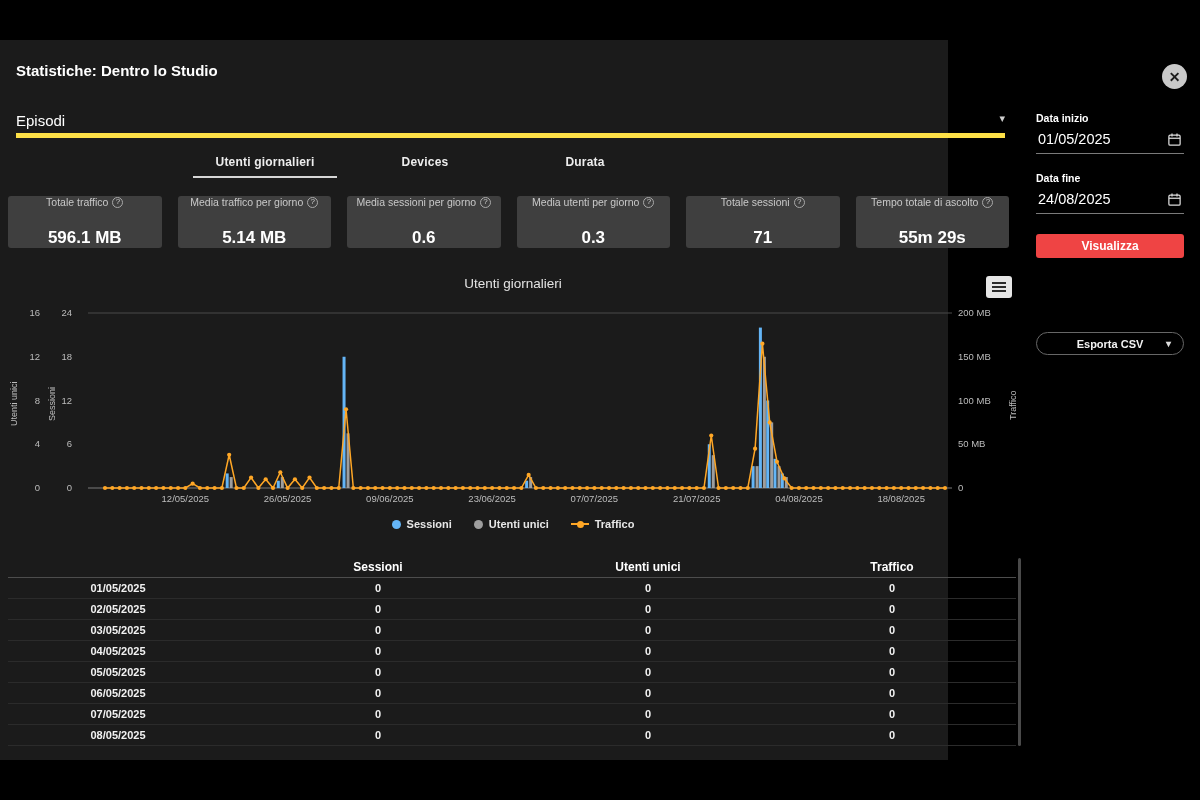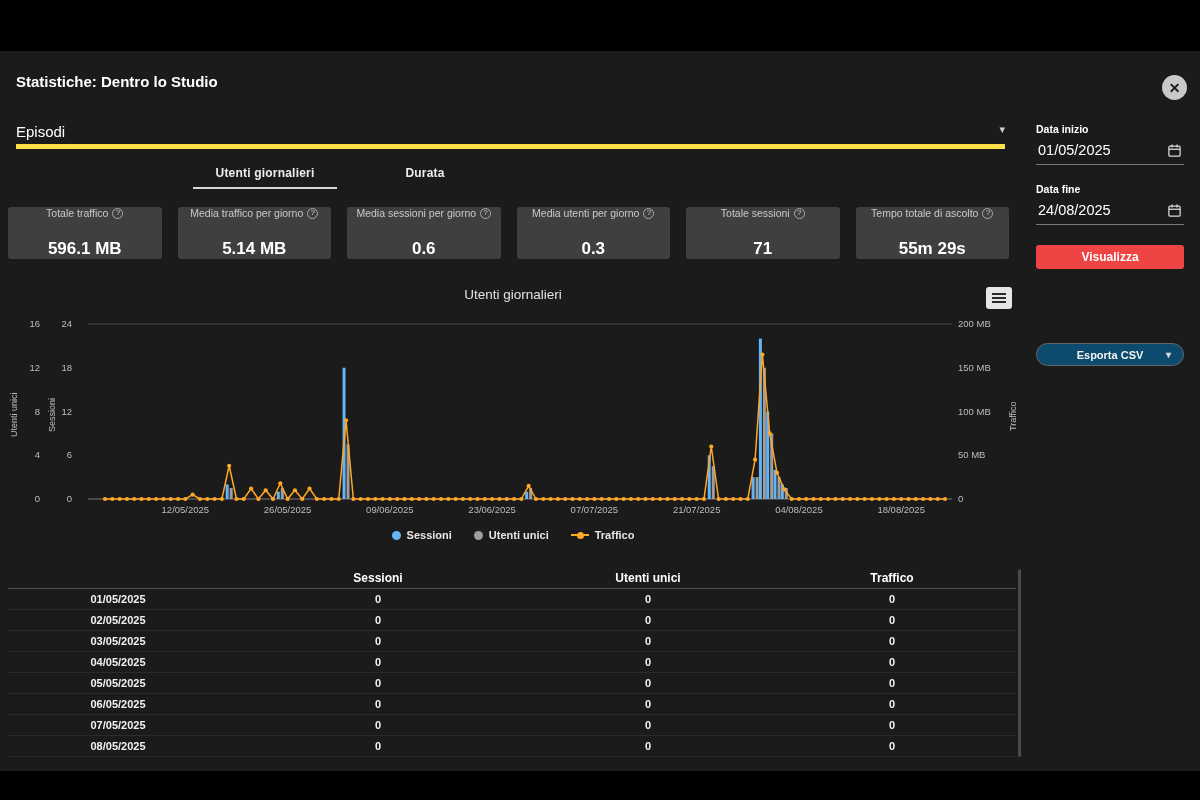--- a/index.html
+++ b/index.html
@@ -1,18 +1,18 @@
 <!DOCTYPE html>
 <html><head>
 <meta charset="utf-8">
 <style>
   *{margin:0;padding:0;box-sizing:border-box}
   html,body{width:1200px;height:800px;background:#000;font-family:"Liberation Sans",sans-serif;overflow:hidden}
   .stage{position:relative;width:1200px;height:800px;background:#000}
-  .panel{position:absolute;left:0;top:51px;width:1200px;height:720px;background:#1b1b1b;color:#fff}
+  .panel{position:absolute;left:0;top:40px;width:948px;height:720px;background:#1b1b1b;color:#fff}
 
   .modal-title{position:absolute;left:16px;top:22px;font-size:15px;font-weight:bold;color:#fff}
   .close-btn{position:absolute;left:1162px;top:24px;width:25px;height:25px;border-radius:50%;
     background:#c9c9c9;color:#1b1b1b;border:none;font-size:14px;font-weight:bold;cursor:pointer;
     display:flex;align-items:center;justify-content:center;line-height:1}
 
   .episodes{position:absolute;left:16px;top:72px;width:989px;height:26px;border-bottom:5px solid #fde047;
     display:flex;align-items:flex-start;justify-content:space-between;cursor:pointer}
   .ep-label{font-size:15px;color:#fff}
   .chev{font-size:11px;color:#cfcfcf}
@@ -60,40 +60,41 @@
   .dfield{position:absolute;left:0;width:148px;height:27px;border-bottom:1px solid #7a7a7a}
   .f1{top:87px}.f2{top:147px}
   .dfield input{width:124px;height:100%;background:transparent;border:none;color:#fff;font-size:14.5px;
     font-family:"Liberation Sans",sans-serif;padding:0 0 2px 2px;outline:none}
   .cal{position:absolute;right:2px;top:5px;cursor:pointer}
   .go{position:absolute;left:0;top:194px;width:148px;height:24px;border:none;border-radius:3px;
     color:#fff;font-size:12px;font-weight:bold;cursor:pointer}
   .desc{position:absolute;left:0;top:234px;width:148px;font-size:10.5px;font-weight:600;
     color:#ececec;line-height:1.45}
   .export{position:absolute;left:0;top:292px;width:148px;height:23px;border-radius:12px;
-    background:#0c4a6e;border:1px solid #676767;color:#f2f2f2;font-size:11px;font-weight:bold;
+    background:#000000;border:1px solid #676767;color:#f2f2f2;font-size:11px;font-weight:bold;
     cursor:pointer;display:flex;align-items:center;justify-content:center}
   .export .caret{position:absolute;right:12px;font-size:10px;color:#dcdcdc}
 </style>
 </head>
 <body>
 
 <div class="stage">
   <div class="panel">
 
     <div class="modal-title">Statistiche: Dentro lo Studio</div>
     <button class="close-btn">✕</button>
 
     <div class="episodes">
       <span class="ep-label">Episodi</span>
       <span class="chev">▾</span>
     </div>
 
     <div class="tabs">
         <div class="tab active">Utenti giornalieri</div>
+        <div class="tab">Devices</div>
         <div class="tab">Durata</div>
       </div>
 
     <div class="cards">
         <div class="card">
           <div class="card-label">
             <span>Totale traffico</span>
             <span class="qmark">?</span>
           </div>
           <div class="card-value">596.1 MB</div>

